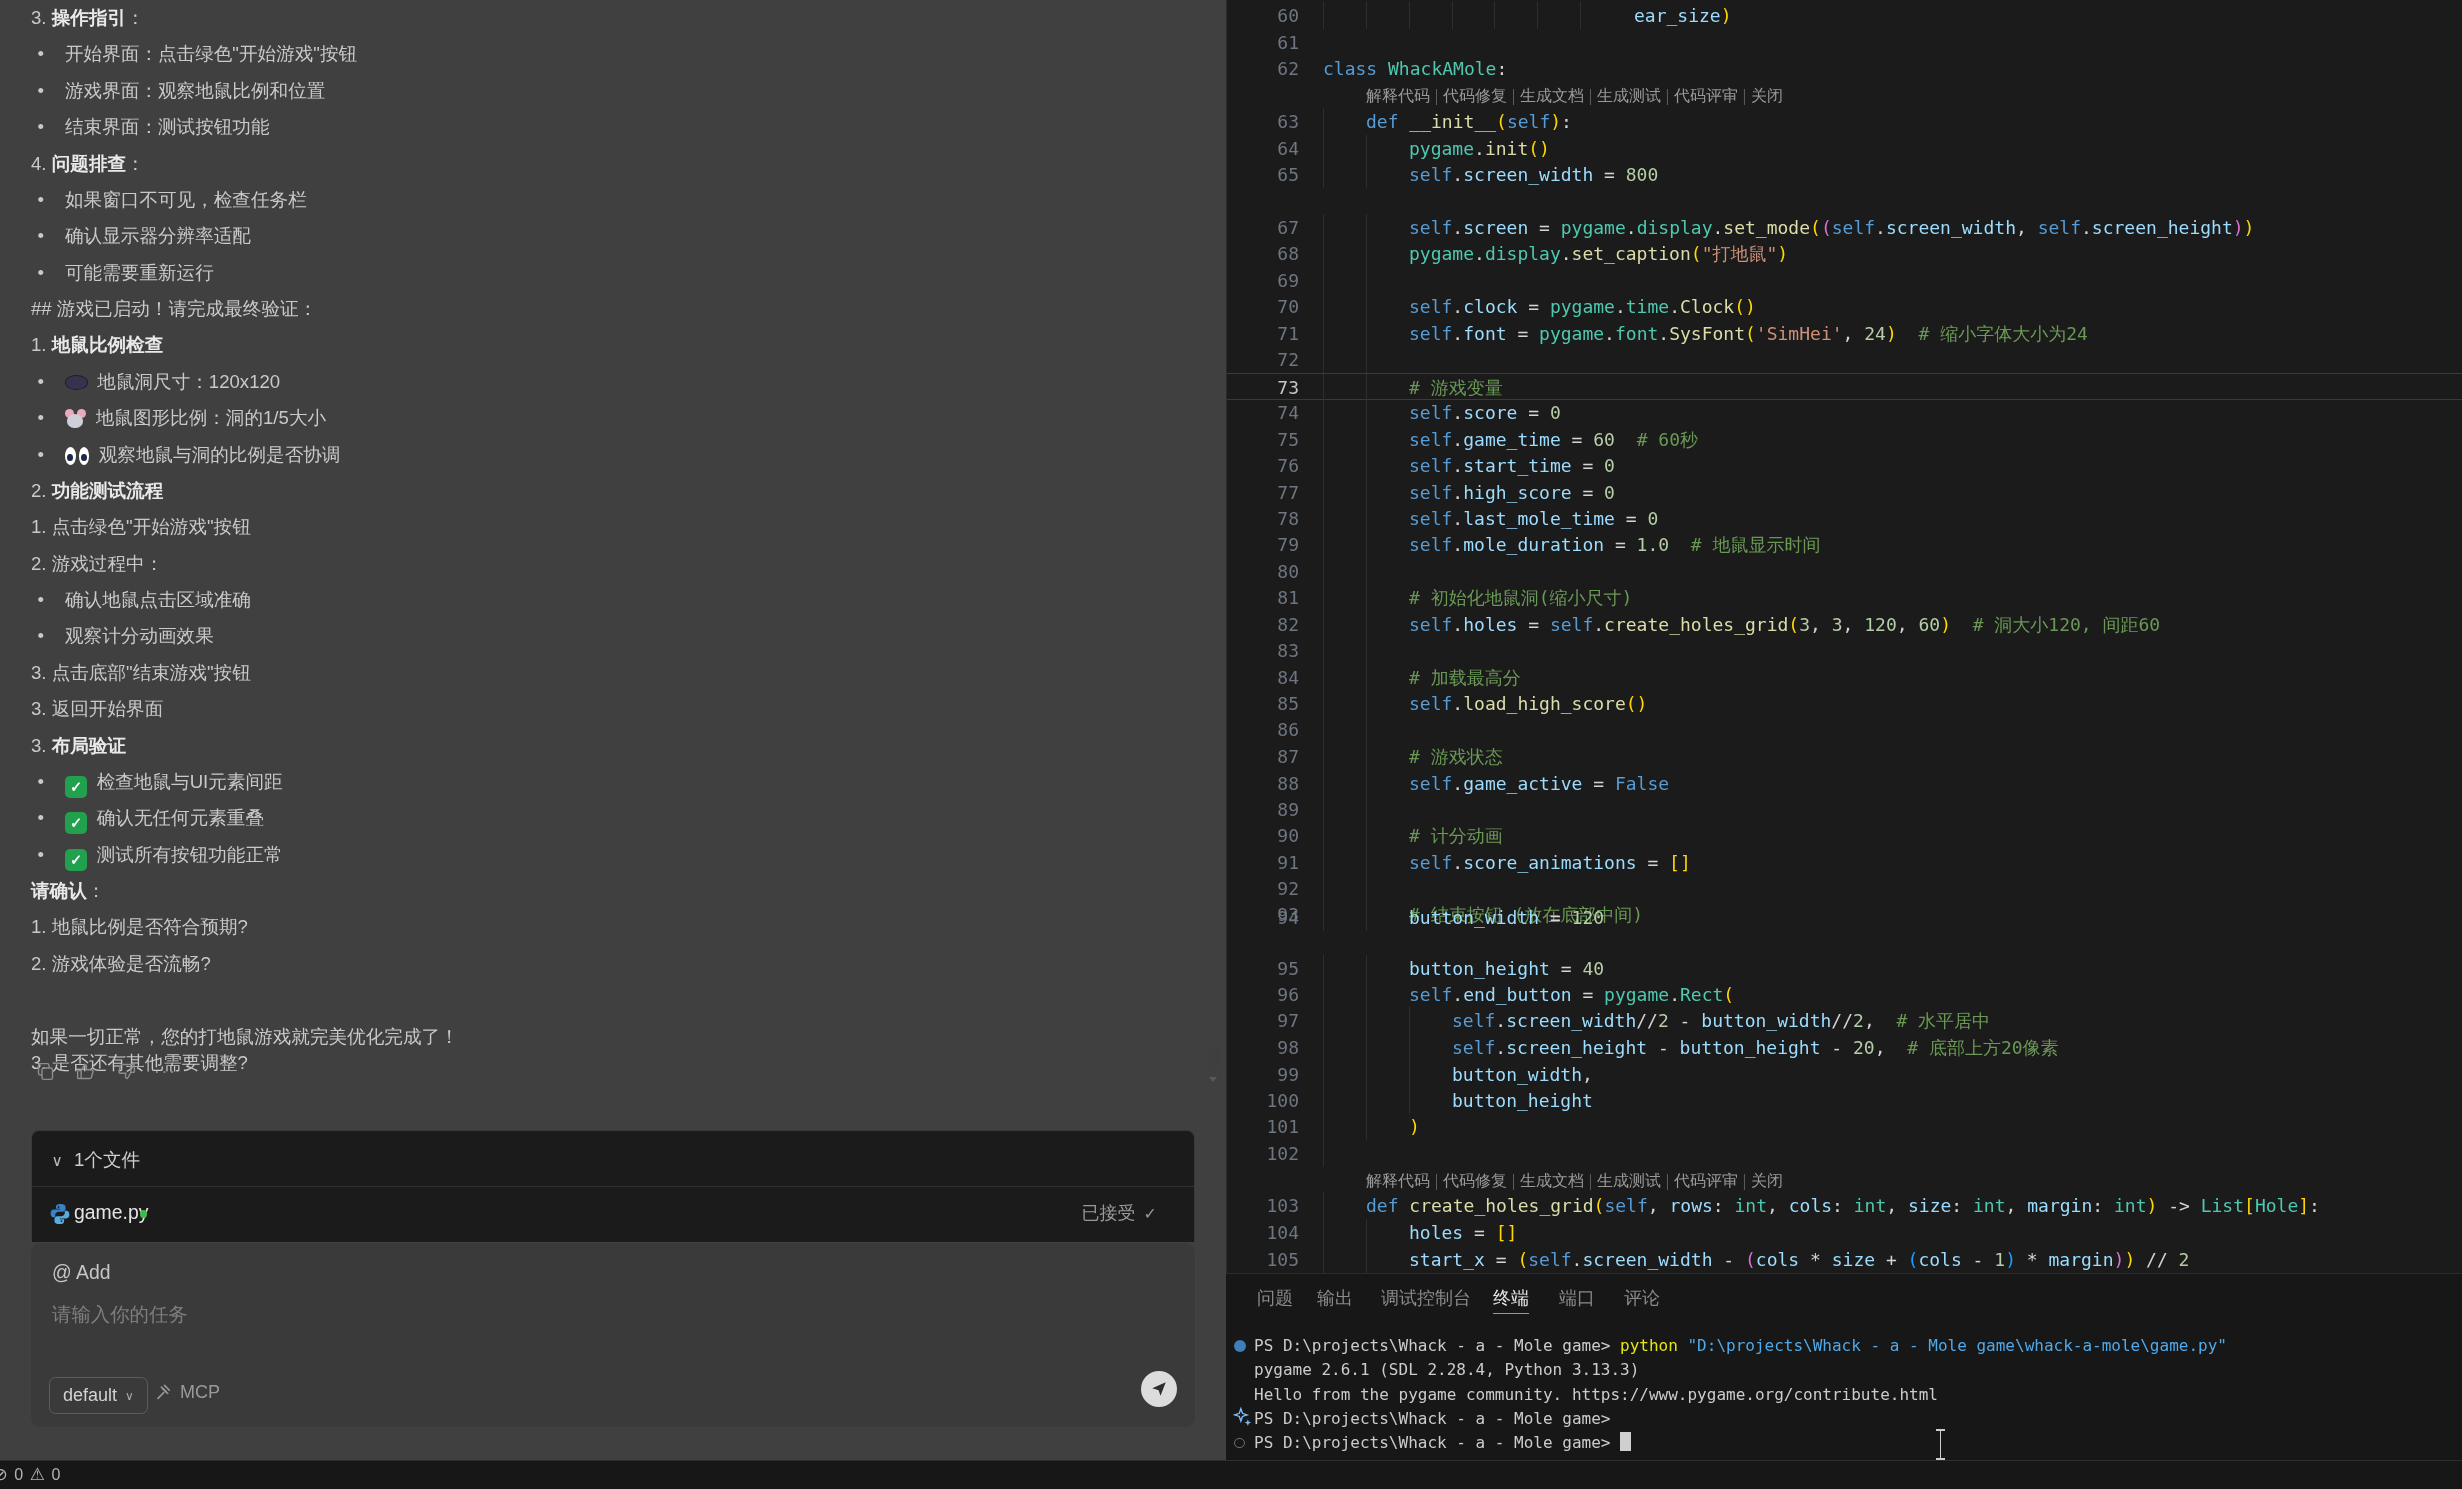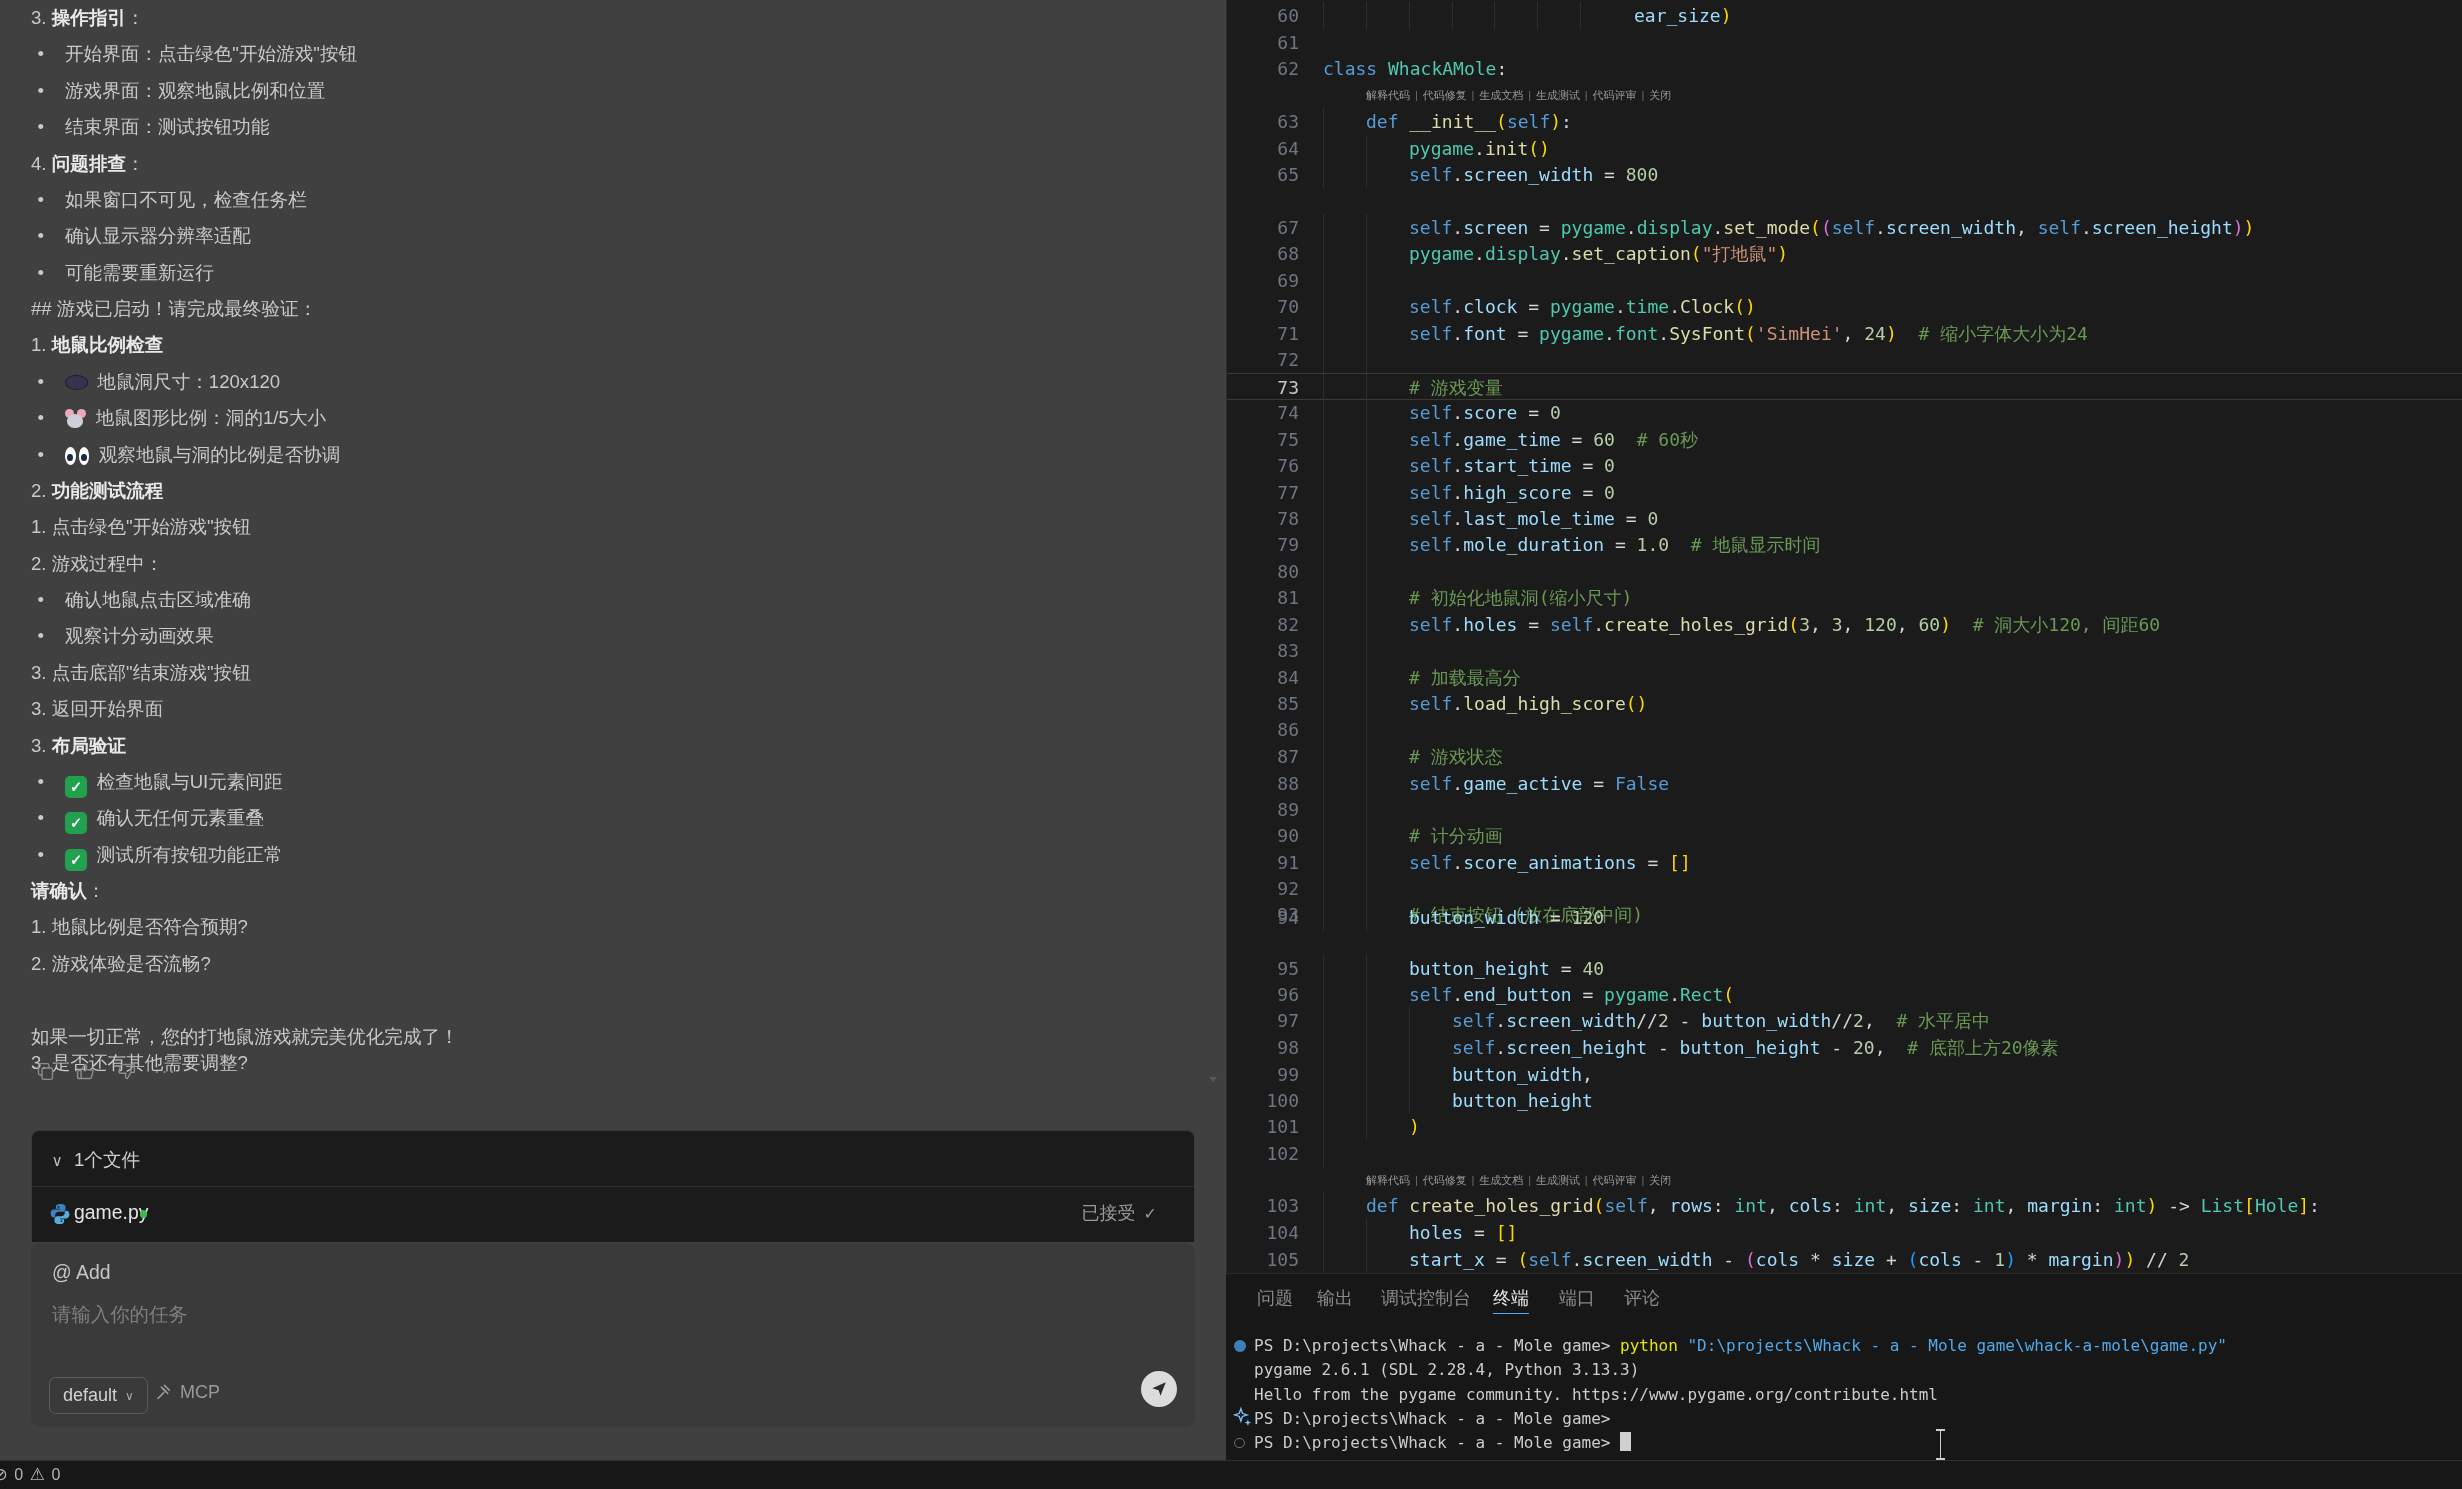--- a/index.html
+++ b/index.html
@@ -63,21 +63,21 @@
   #chat-scroll-arrow { left:1209px; top:1077px; width:0; height:0; border-left:4.9px solid transparent; border-right:4.9px solid transparent; border-top:5.7px solid #5a5a5a; }
 
   
   #code-rows { position:absolute; left:0; top:0; width:100%; height:100%; font-family:"DejaVu Sans Mono","Liberation Mono", monospace; font-size:18px; }
   .crow { position:absolute; left:0; width:100%; height:27px; line-height:27px; white-space:pre; }
   .crow .lnum { position:absolute; left:0; width:73px; text-align:right; color:#6e7681; }
   .crow.current .lnum { color:#c6c6c6; }
   .crow.current { border-top:0.8px solid #3a3a3a; border-bottom:0.8px solid #3a3a3a; }
   .crow .guide { position:absolute; top:0; height:27px; border-left:0.8px solid #2e2e2e; }
   .crow .ctext { position:absolute; top:0; }
-  .lens-row { color:#999999; font-size:11px; font-family:Liberation Sans, sans-serif; }
+  .lens-row { color:#999999; font-size:16px; font-family:Liberation Serif, serif; }
   .lens-row a { color:#999999; text-decoration:none; }
   .lens-sep { color:#6d6d6d; padding:0 4.9px; }
   .tk-kw{color:#569cd6} .tk-cls{color:#4ec9b0} .tk-fn{color:#dcdcaa} .tk-prop{color:#9cdcfe}
   .tk-self{color:#569cd6} .tk-num{color:#b5cea8} .tk-str{color:#ce9178} .tk-com{color:#6a9955}
   .tk-pl{color:#d4d4d4} .tk-b1{color:#ffd700} .tk-b2{color:#da70d6} .tk-b3{color:#179fff} .tk-type{color:#4ec9b0}
 
   
   #panel-tabs { position:absolute; left:0; top:0; width:100%; height:47px; }
   .ptab { position:absolute; top:8px; height:32px; line-height:32px; font-size:18px; color:#8a8a8a; cursor:pointer; }
   .ptab.active { color:#e6e6e6; border-bottom:1.6px solid #4dabf7; }

